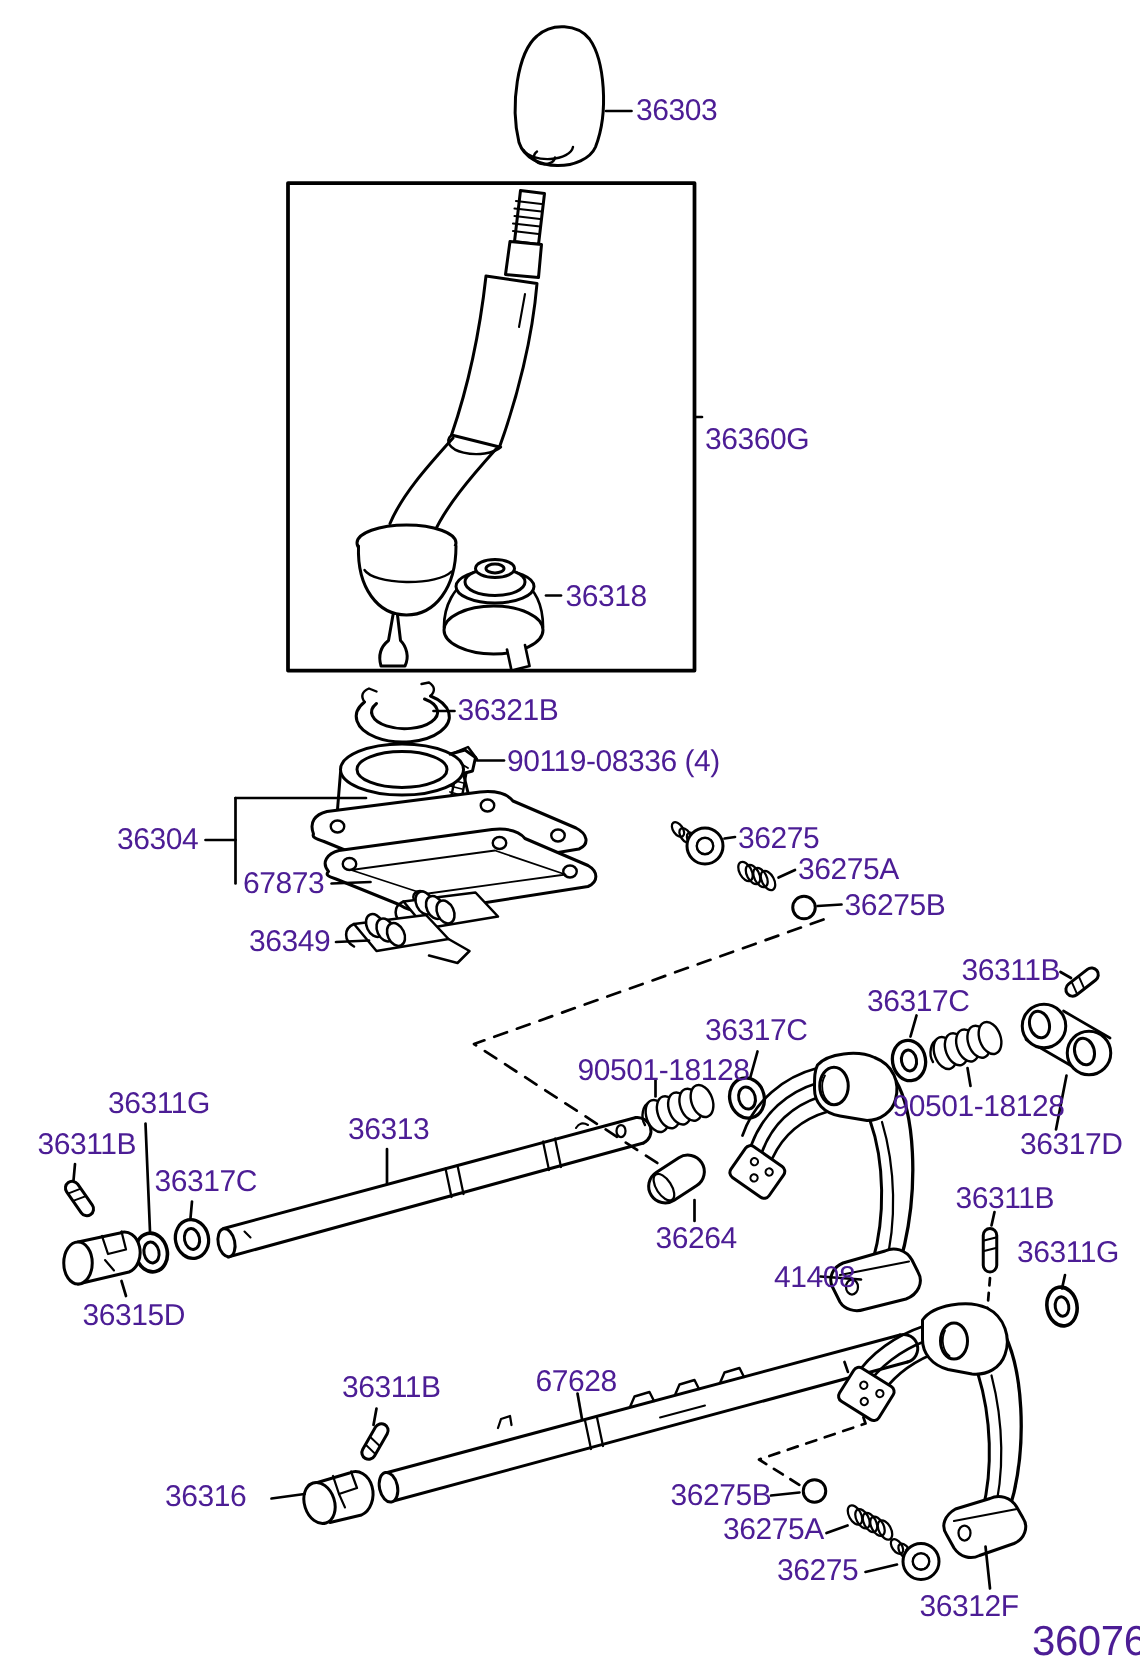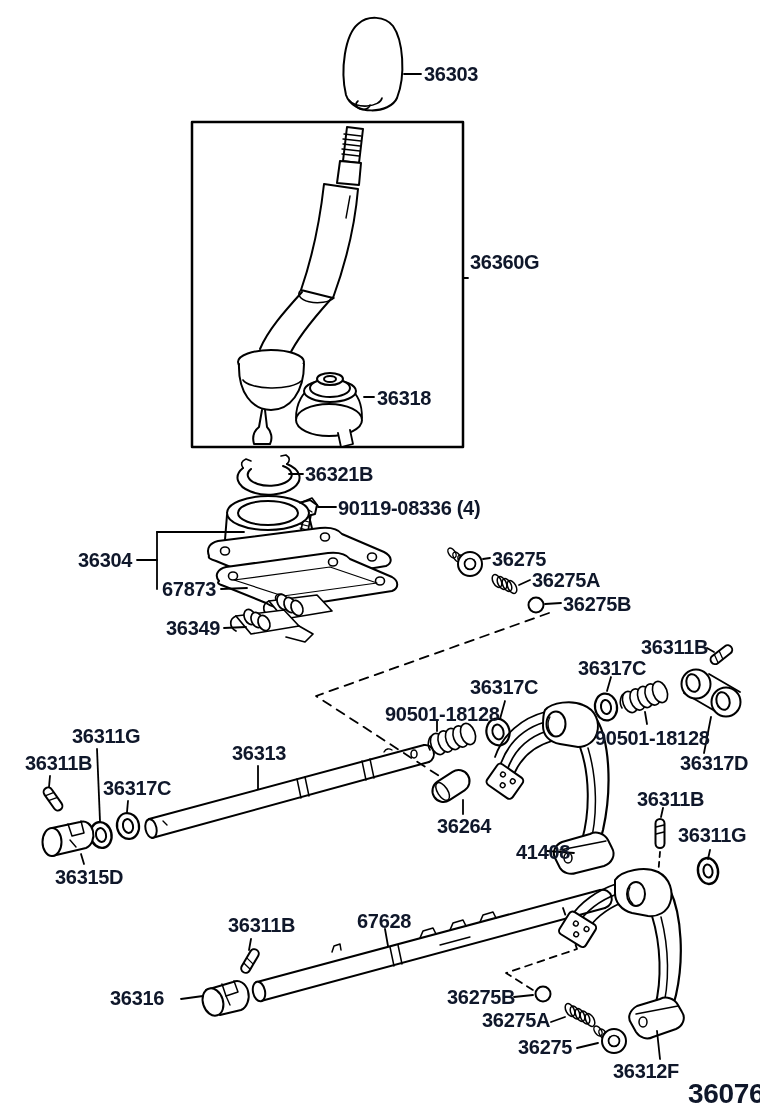--- a/index.html
+++ b/index.html
@@ -1,19 +1,19 @@
 <!DOCTYPE html>
 <html><head>
 <meta charset="utf-8">
 <style>
   html,body{margin:0;padding:0;background:#fff;}
   .stage{position:relative;width:760px;height:1112px;background:#ffffff;overflow:hidden;
          font-family:"Liberation Sans", sans-serif;}
   svg{position:absolute;left:0;top:0;}
-  .lbl{position:absolute;font-weight:bold;font-size:20px;line-height:22px;color:#0f172a;
+  .lbl{position:absolute;font-weight:normal;font-size:20px;line-height:22px;color:#4c1d95;
        letter-spacing:-0.3px;white-space:nowrap;}
   .lbl.fig{font-size:28px;}
 </style>
 </head>
 <body>
 
 <div class="stage">
 
 <svg width="760" height="1112" viewBox="0 0 760 1112" fill="none" stroke="#000" stroke-width="2" stroke-linecap="round" stroke-linejoin="round">
 
@@ -357,21 +357,21 @@
     <line x1="577" y1="1048" x2="598" y2="1043" stroke-width="1.8"></line>
   </g>
 
   <g>
     <line x1="463" y1="278" x2="468" y2="278" stroke-width="1.8"></line>
   </g>
 
 </svg>
 
 <div class="lbl" style="left:424px;top:63px">36303</div>
-<div class="lbl" style="left:470px;top:251px">36360G</div>
+<div class="lbl" style="left:470px;top:282px">36360G</div>
 <div class="lbl" style="left:377px;top:387px">36318</div>
 <div class="lbl" style="left:305px;top:463px">36321B</div>
 <div class="lbl" style="left:338px;top:497px">90119-08336 (4)</div>
 <div class="lbl" style="left:78px;top:549px">36304</div>
 <div class="lbl" style="left:162px;top:578px">67873</div>
 <div class="lbl" style="left:166px;top:617px">36349</div>
 <div class="lbl" style="left:492px;top:548px">36275</div>
 <div class="lbl" style="left:532px;top:569px">36275A</div>
 <div class="lbl" style="left:563px;top:593px">36275B</div>
 <div class="lbl" style="left:641px;top:636px">36311B</div>

